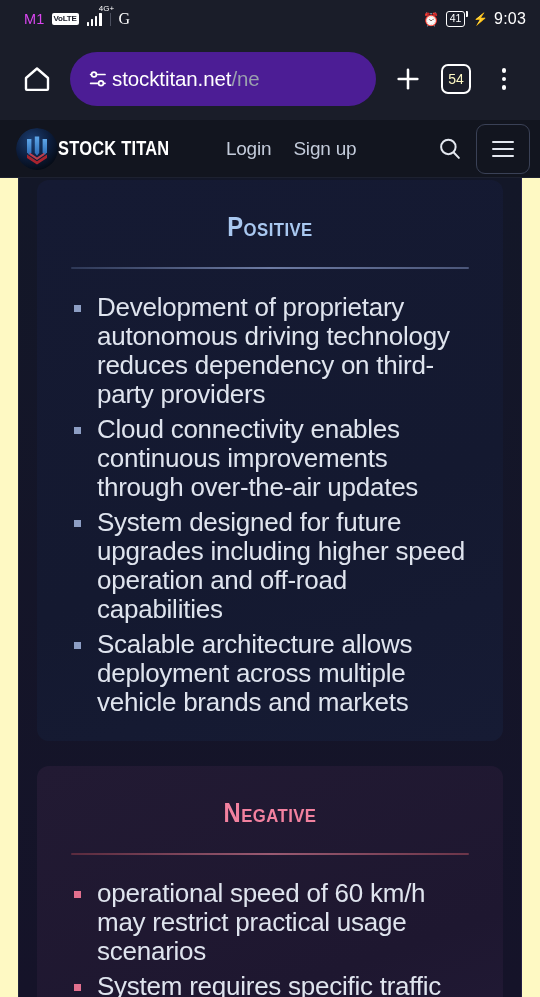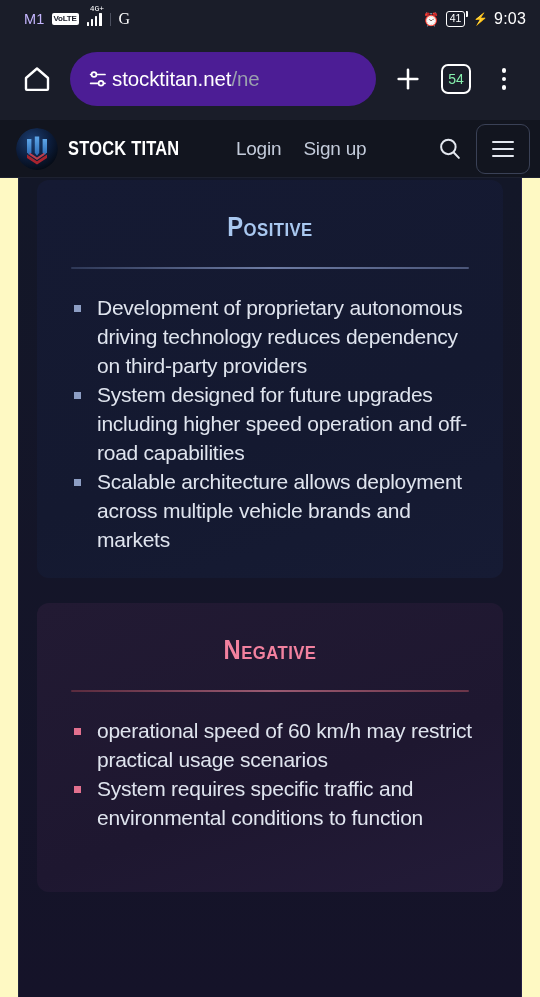--- a/index.html
+++ b/index.html
@@ -24,21 +24,21 @@
   }
   .status-left, .status-right {
     display: flex;
     align-items: center;
   }
   .status-left { gap: 7px; }
   .status-right { gap: 6px; }
   .carrier {
     font-size: 14.5px;
     letter-spacing: 0.2px;
-    color: #c4b5fd;
+    color: #d946ef;
   }
   .volte-badge {
     font-size: 8px;
     font-weight: bold;
     background: #ffffff;
     color: #1a1d29;
     padding: 1px 2px;
     border-radius: 2px;
     letter-spacing: -0.2px;
     line-height: 1.15;
@@ -46,24 +46,23 @@
   .net-block {
     display: flex;
     align-items: flex-end;
     gap: 1px;
     position: relative;
   }
   .net-label {
     font-size: 8px;
     position: absolute;
     top: -9px;
-    left: 4px;
+    left: 13px;
     white-space: nowrap;
     color: #fff;
-    font-family: Liberation Mono, monospace;
   }
   .sig-bars {
     display: flex;
     align-items: flex-end;
     gap: 1.5px;
     height: 13px;
     margin-left: 1px;
   }
   .sig-bars i {
     display: block;
@@ -156,21 +155,21 @@
     width: 44px; height: 44px;
     display: flex; align-items: center; justify-content: center;
     flex: 0 0 auto;
   }
   .tabs-box {
     width: 30px; height: 30px;
     border: 2.4px solid #ffffff;
     border-radius: 7px;
     display: flex; align-items: center; justify-content: center;
     font-size: 14px;
-    color: #86efac;
+    color: #fef9c3;
     font-weight: 500;
   }
   .kebab {
     display: flex; flex-direction: column; gap: 4px;
     align-items: center;
   }
   .kebab span {
     width: 4.5px; height: 4.5px; border-radius: 50%;
     background: #ffffff; display: block;
   }
@@ -182,21 +181,20 @@
     display: flex;
     align-items: center;
     padding: 0 10px 0 16px;
     gap: 0;
     position: relative;
     border-bottom: 1px solid #1d2130;
   }
   .brand {
     display: flex;
     align-items: center;
-    gap: 10px;
     flex: 0 0 auto;
   }
   .logo-mark {
     width: 42px; height: 42px;
     border-radius: 50%;
     background: radial-gradient(circle at 38% 32%, #1b3a6b 0%, #112murky 0%, #0d1f3d 55%, #050a16 100%);
     display: flex; align-items: center; justify-content: center;
     flex: 0 0 auto;
     overflow: hidden;
   }
@@ -310,25 +308,26 @@
   .rule-negative { background: linear-gradient(90deg, #5a2b3e 0%, #9a5a72 50%, #6b3549 100%); }
 
   .bullets {
     list-style: none;
     margin: 24px 0 0 0;
     padding: 0 0 0 8px;
   }
   .bullets li {
     position: relative;
     padding-left: 26px;
-    font-size: 21px;
+    font-size: 26px;
     line-height: 29px;
     color: #dfe4ee;
     margin-bottom: 0px;
     letter-spacing: -0.25px;
+    margin-top: 6px;
   }
   .bullets li::before {
     content: "";
     position: absolute;
     left: 3px;
     top: 12px;
     width: 7px; height: 7px;
   }
   .bullets-positive li::before { background: #8d9ec4; }
   .bullets-negative li::before { background: #e2708e; }
@@ -450,20 +449,21 @@
 
 <div class="page">
   <div class="content-col">
     <div class="inner">
 
       <section class="card card-positive">
         <div class="card-title title-positive">Positive</div>
         <div class="card-rule rule-positive"></div>
         <ul class="bullets bullets-positive">
           <li>Development of proprietary autonomous driving technology reduces dependency on third-party providers</li>
+          <li>Cloud connectivity enables continuous improvements through over-the-air updates</li>
           <li>System designed for future upgrades including higher speed operation and off-road capabilities</li>
           <li>Scalable architecture allows deployment across multiple vehicle brands and markets</li>
         </ul>
       </section>
 
       <section class="card card-negative">
         <div class="card-title title-negative">Negative</div>
         <div class="card-rule rule-negative"></div>
         <ul class="bullets bullets-negative">
           <li>operational speed of 60 km/h may restrict practical usage scenarios</li>

